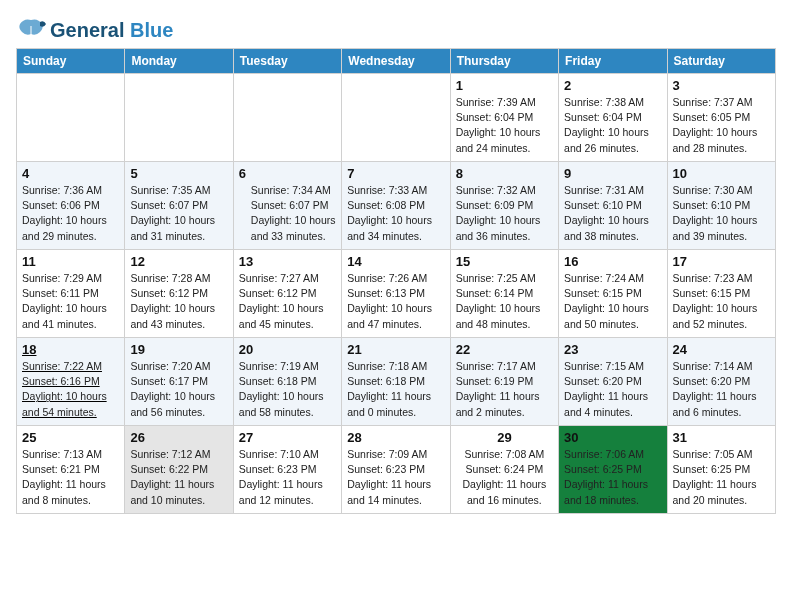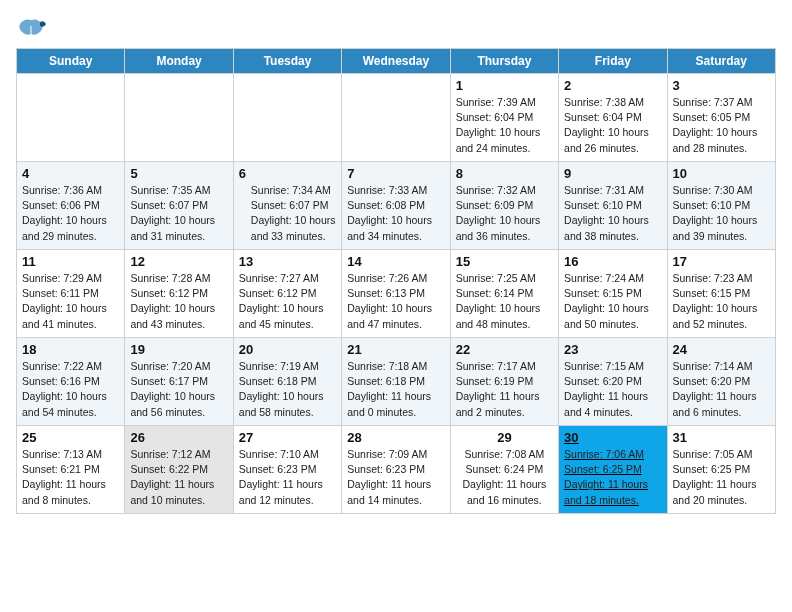--- a/index.html
+++ b/index.html
@@ -38,21 +38,21 @@
       color: #333;
     }
     .calendar {
       width: 100%;
       border-collapse: collapse;
       font-size: 11px;
     }
     .calendar th {
       background: #2e86c1;
       color: #fff;
-      text-align: center;
+      text-align: left;
       padding: 5px 6px;
       font-size: 12px;
       border: 1px solid #d0d0d0;
     }
     .calendar td {
       vertical-align: top;
       border: 1px solid #d0d0d0;
       padding: 4px 5px;
       height: 88px;
       width: 108px;
@@ -83,20 +83,25 @@
 </head>
 <body>
 
 <div class="header-area">
   <div class="logo">
     <svg class="logo-bird" viewBox="0 0 30 28">
       <path d="M15 4 Q22 2 26 8 Q28 12 24 16 Q20 20 15 18 Q10 20 6 16 Q2 12 4 8 Q8 2 15 4Z" fill="#2e86c1" opacity="0.7"></path>
       <path d="M24 6 Q28 4 30 8 Q28 12 24 10Z" fill="#1a5276"></path>
       <path d="M15 10 L15 20" stroke="#fff" stroke-width="1" fill="none"></path>
     </svg>
+    <div>
+      <div style="font-size:20px;font-weight:bold;color:#1a5276;line-height:1.1;">General
+        <span style="color:#2e86c1;">Blue</span>
+      </div>
+    </div>
   </div>
   <div class="title-block">
     <div class="month-year"></div>
     <div class="location"></div>
   </div>
 </div>
 
 <table class="calendar">
   <thead>
     <tr>
@@ -233,21 +238,21 @@
         </td>
         <td style="background: rgb(255, 255, 255);">
           <span class="day-num">17</span>
           <div class="day-info" style="white-space: pre-line;">Sunrise: 7:23 AM
 Sunset: 6:15 PM
 Daylight: 10 hours
 and 52 minutes.</div>
         </td>
       </tr>
       <tr>
-        <td style="background: rgb(240, 245, 250);">
+        <td style="background: rgb(240, 245, 250); text-decoration: underline;">
           <span class="day-num">18</span>
           <div class="day-info" style="white-space: pre-line;">Sunrise: 7:22 AM
 Sunset: 6:16 PM
 Daylight: 10 hours
 and 54 minutes.</div>
         </td>
         <td style="background: rgb(240, 245, 250);">
           <span class="day-num">19</span>
           <div class="day-info" style="white-space: pre-line;">Sunrise: 7:20 AM
 Sunset: 6:17 PM
@@ -319,21 +324,21 @@
 Daylight: 11 hours
 and 14 minutes.</div>
         </td>
         <td style="background: rgb(255, 255, 255); text-align: center;">
           <span class="day-num">29</span>
           <div class="day-info" style="white-space: pre-line;">Sunrise: 7:08 AM
 Sunset: 6:24 PM
 Daylight: 11 hours
 and 16 minutes.</div>
         </td>
-        <td style="background: #0ea5e9; text-decoration: underline;">
+        <td style="background: #15803d;">
           <span class="day-num">30</span>
           <div class="day-info" style="white-space: pre-line;">Sunrise: 7:06 AM
 Sunset: 6:25 PM
 Daylight: 11 hours
 and 18 minutes.</div>
         </td>
         <td style="background: rgb(255, 255, 255);">
           <span class="day-num">31</span>
           <div class="day-info" style="white-space: pre-line;">Sunrise: 7:05 AM
 Sunset: 6:25 PM

